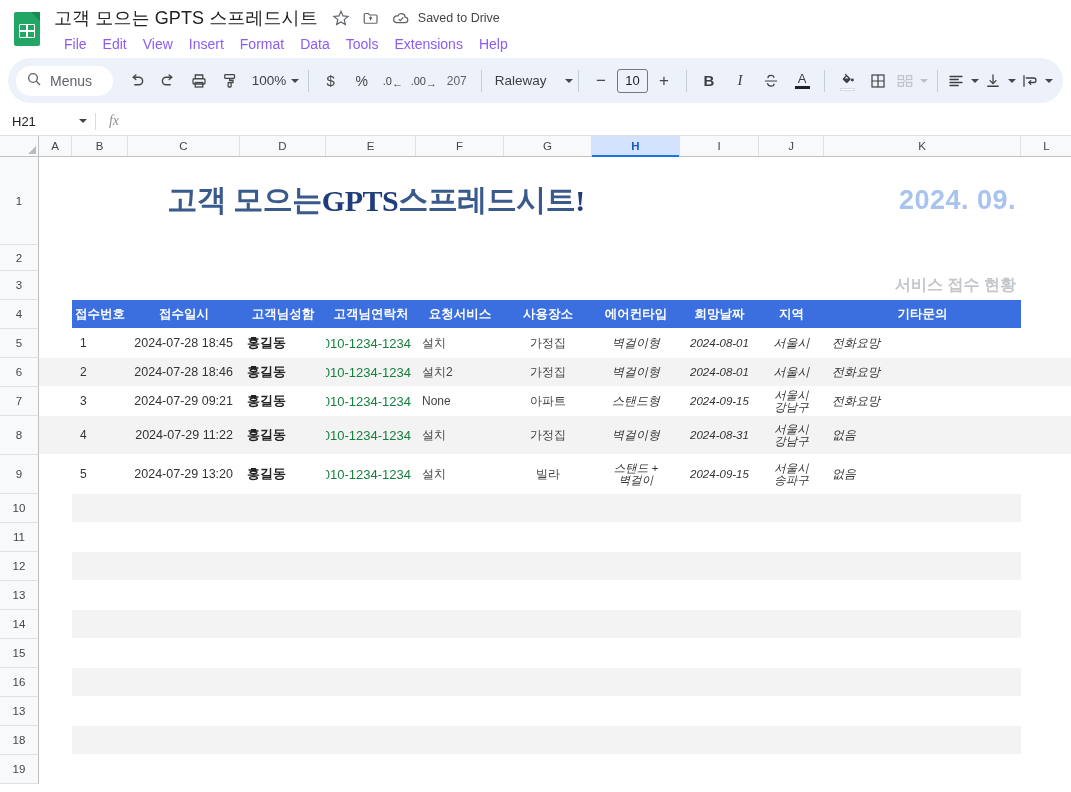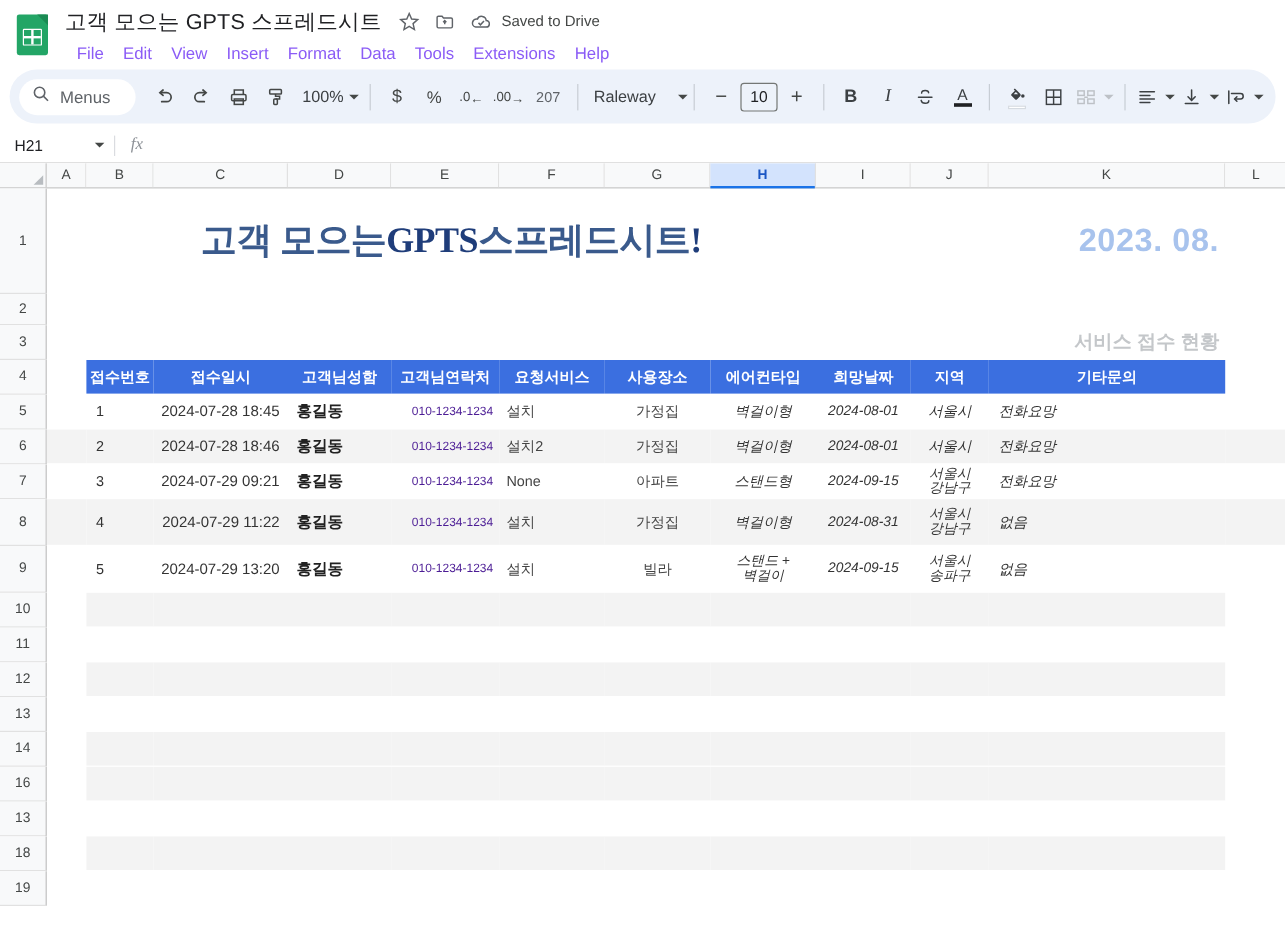--- a/index.html
+++ b/index.html
@@ -230,21 +230,21 @@
     font-weight: 700;
     justify-content: center;
     font-family: Liberation Serif, serif;
   }
 
   .zebra { background: #F3F3F3; }
 
   .c-num   { justify-content: flex-start; padding-left: 8px; color: #333; }
   .c-date  { justify-content: flex-end; padding-right: 7px; color: #333; font-size: 12.5px; }
   .c-name  { justify-content: flex-start; padding-left: 7px; font-weight: 700; color: #222; font-size: 13px; }
-  .c-tel   { justify-content: flex-end; padding-right: 5px; color: #4c1d95; font-size: 10px; }
+  .c-tel   { justify-content: flex-end; padding-right: 5px; color: #15803d; font-size: 13px; }
   .c-svc   { justify-content: flex-start; padding-left: 6px; color: #444; }
   .c-place { justify-content: center; color: #444; }
   .c-type  { justify-content: center; color: #333; font-style: italic; }
   .c-wdate { justify-content: center; color: #333; font-style: italic; font-size: 11.5px; }
   .c-area  { justify-content: center; color: #333; font-style: italic; }
   .c-etc   { justify-content: flex-start; padding-left: 8px; color: #333; font-style: italic; }
 
   .wrap2 {
     white-space: normal;
     text-align: center;
@@ -483,21 +483,21 @@
         <div class="rowhead">1</div>
         <div class="rowcells">
           <div class="cell " style="width: 33px;"></div>
           <div class="cell sheet-title-cell" style="width: 608px;">
             <span>고객 모으는 </span>
             <span class="accent">GPTS</span>
             <span> 스프레드시트</span>
             <span class="accent">!</span>
           </div>
           <div class="cell " style="width: 79px;"></div>
-          <div class="cell date-big" style="width: 262px;">2023. 08.</div>
+          <div class="cell date-big" style="width: 262px;">2024. 09.</div>
           <div class="cell " style="width: 52px;"></div>
         </div>
       </div>
       <div class="body-row" style="height: 26px;">
         <div class="rowhead">2</div>
         <div class="rowcells">
           <div class="cell " style="width: 33px;"></div>
           <div class="cell " style="width: 56px;"></div>
           <div class="cell " style="width: 112px;"></div>
           <div class="cell " style="width: 86px;"></div>
@@ -708,20 +708,37 @@
           <div class="cell zebra" style="width: 88px;"></div>
           <div class="cell zebra" style="width: 88px;"></div>
           <div class="cell zebra" style="width: 88px;"></div>
           <div class="cell zebra" style="width: 79px;"></div>
           <div class="cell zebra" style="width: 65px;"></div>
           <div class="cell zebra" style="width: 197px;"></div>
           <div class="cell " style="width: 52px;"></div>
         </div>
       </div>
       <div class="body-row" style="height: 29px;">
+        <div class="rowhead">15</div>
+        <div class="rowcells">
+          <div class="cell " style="width: 33px;"></div>
+          <div class="cell " style="width: 56px;"></div>
+          <div class="cell " style="width: 112px;"></div>
+          <div class="cell " style="width: 86px;"></div>
+          <div class="cell " style="width: 90px;"></div>
+          <div class="cell " style="width: 88px;"></div>
+          <div class="cell " style="width: 88px;"></div>
+          <div class="cell " style="width: 88px;"></div>
+          <div class="cell " style="width: 79px;"></div>
+          <div class="cell " style="width: 65px;"></div>
+          <div class="cell " style="width: 197px;"></div>
+          <div class="cell " style="width: 52px;"></div>
+        </div>
+      </div>
+      <div class="body-row" style="height: 29px;">
         <div class="rowhead">16</div>
         <div class="rowcells">
           <div class="cell " style="width: 33px;"></div>
           <div class="cell zebra" style="width: 56px;"></div>
           <div class="cell zebra" style="width: 112px;"></div>
           <div class="cell zebra" style="width: 86px;"></div>
           <div class="cell zebra" style="width: 90px;"></div>
           <div class="cell zebra" style="width: 88px;"></div>
           <div class="cell zebra" style="width: 88px;"></div>
           <div class="cell zebra" style="width: 88px;"></div>

